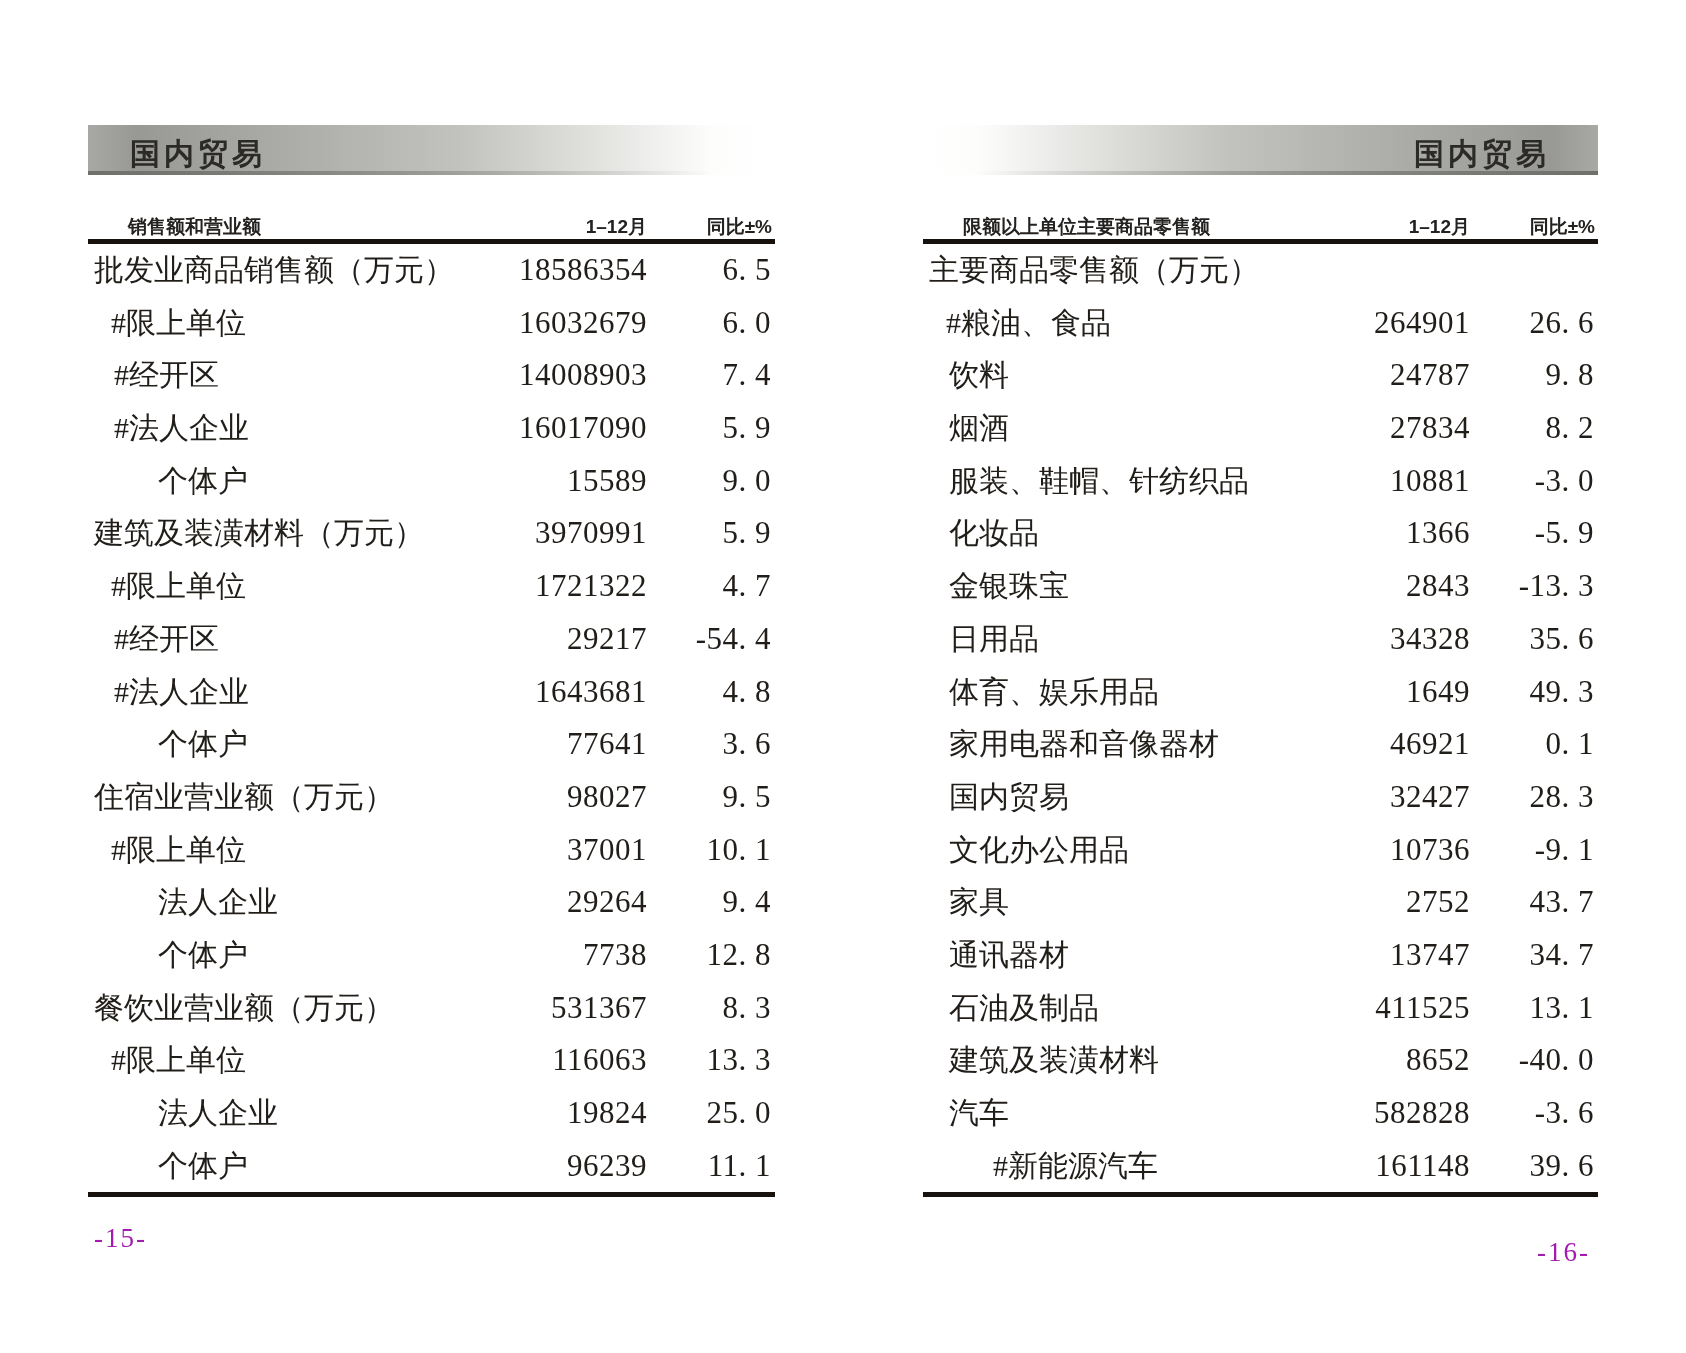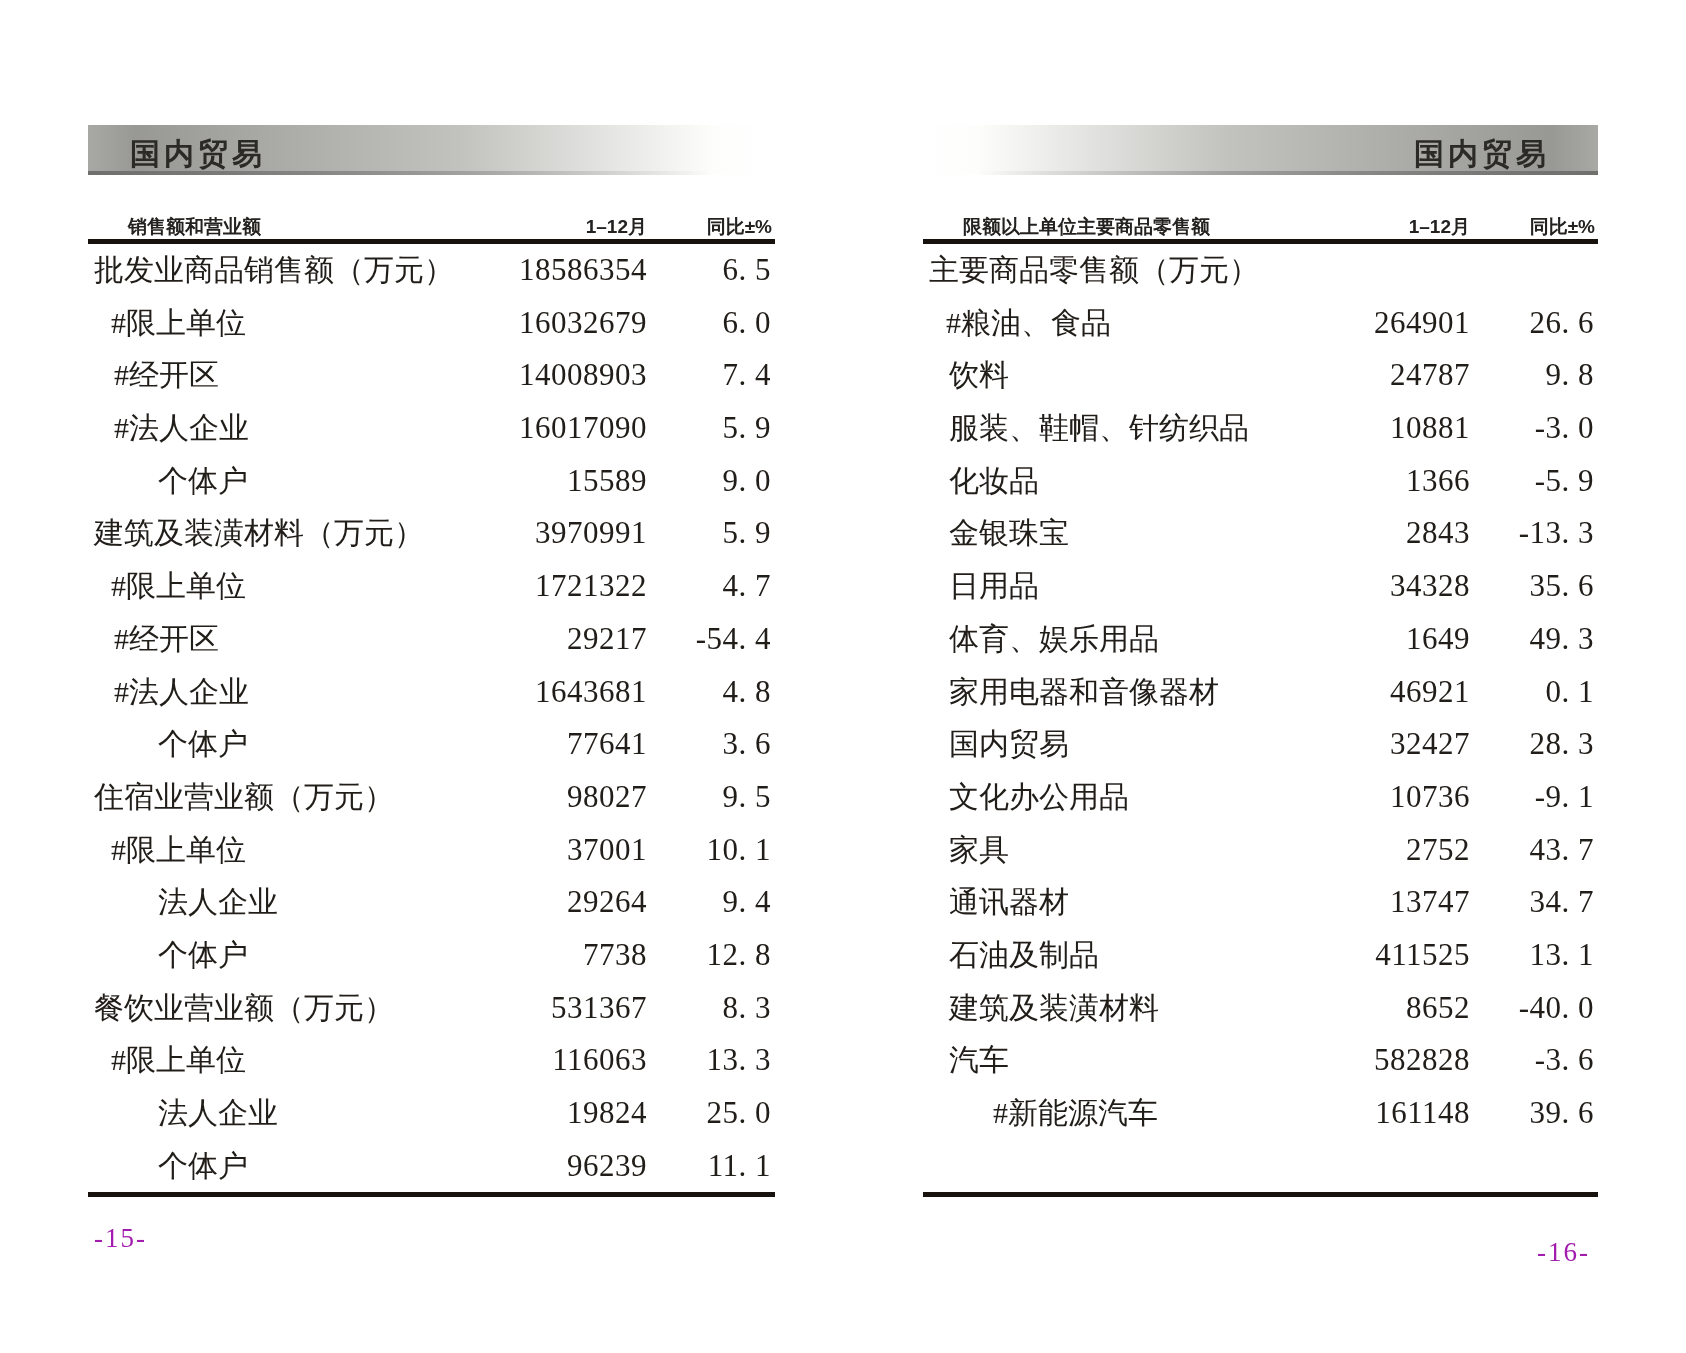--- a/index.html
+++ b/index.html
@@ -194,20 +194,25 @@
         <span class="label">#粮油、食品</span>
         <span class="val">264901</span>
         <span class="pct">26. 6</span>
       </div>
       <div class="row indent-2">
         <span class="label">饮料</span>
         <span class="val">24787</span>
         <span class="pct">9. 8</span>
       </div>
       <div class="row indent-2">
+        <span class="label">烟酒</span>
+        <span class="val">27834</span>
+        <span class="pct">8. 2</span>
+      </div>
+      <div class="row indent-2">
         <span class="label">服装、鞋帽、针纺织品</span>
         <span class="val">10881</span>
         <span class="pct">-3. 0</span>
       </div>
       <div class="row indent-2">
         <span class="label">化妆品</span>
         <span class="val">1366</span>
         <span class="pct">-5. 9</span>
       </div>
       <div class="row indent-2">

